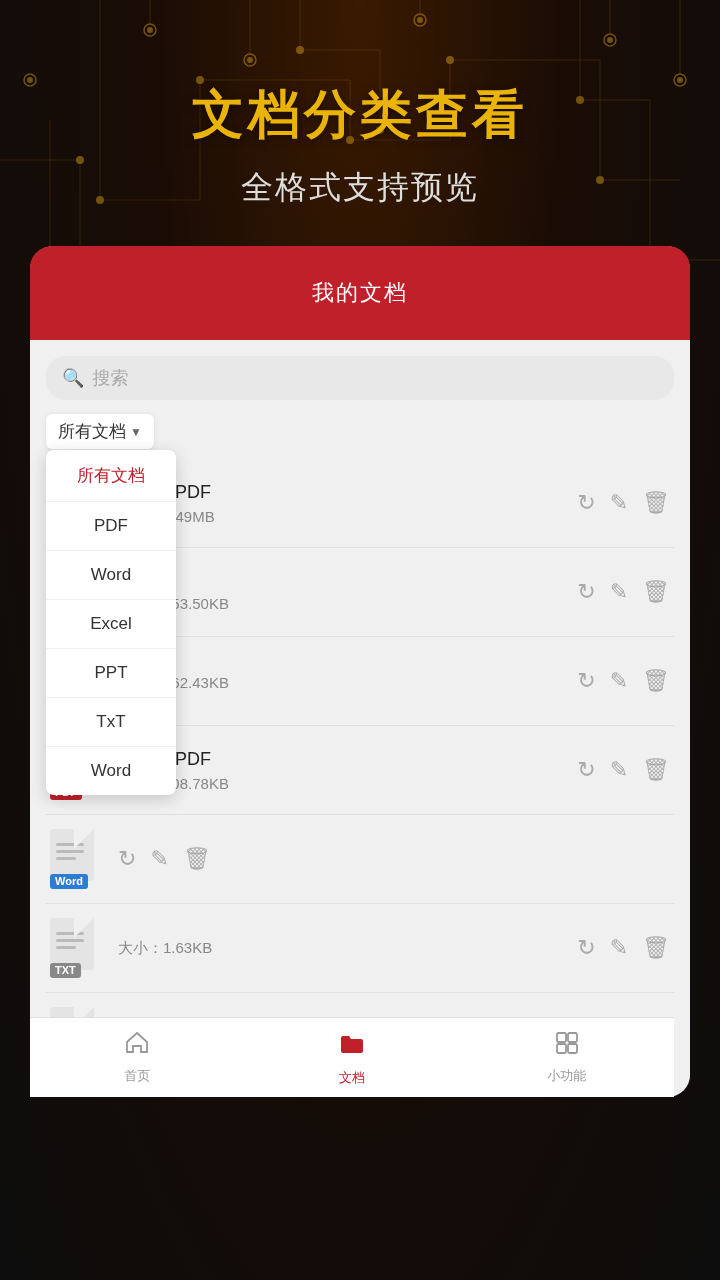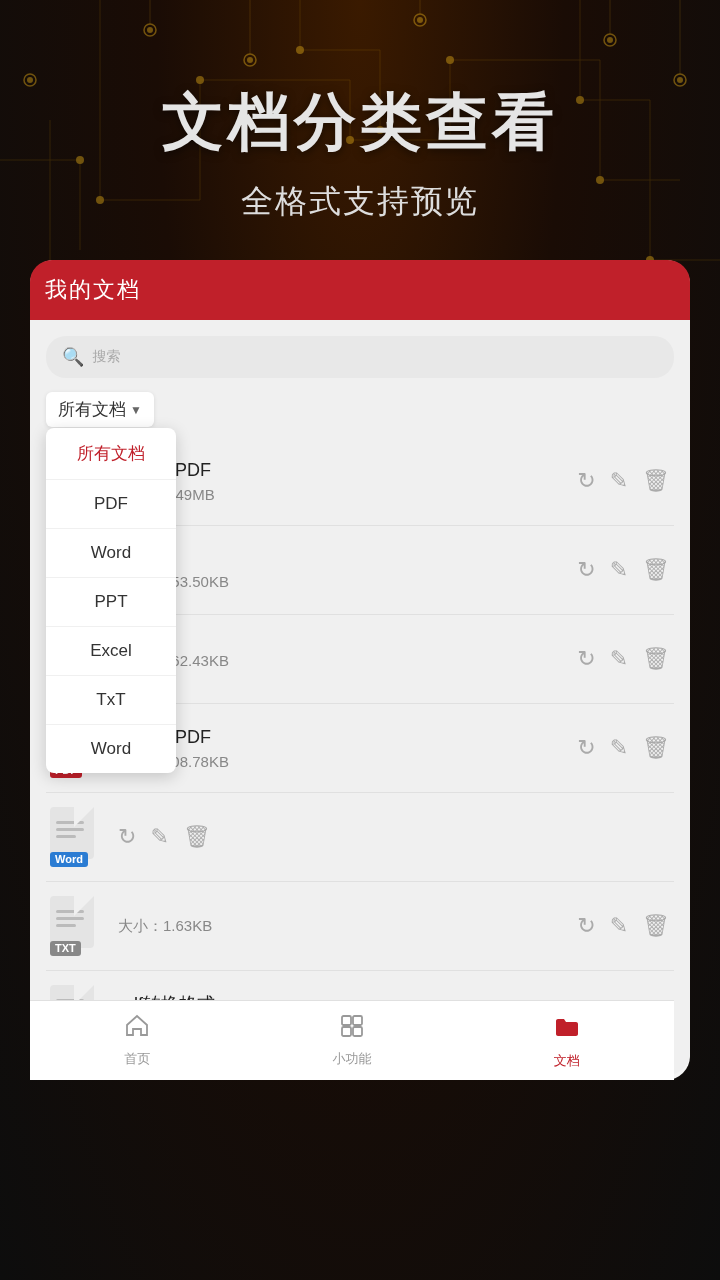--- a/index.html
+++ b/index.html
@@ -33,23 +33,23 @@
 
     
     .hero {
       position: relative;
       z-index: 2;
       text-align: center;
       padding-top: 80px;
     }
 
     .hero-title {
-      font-size: 62px;
+      font-size: 52px;
       font-weight: 700;
-      color: #e5e5e5;
+      color: #eab308;
       letter-spacing: 4px;
       text-shadow: 0 2px 8px rgba(0,0,0,0.5);
     }
 
     .hero-subtitle {
       font-size: 32px;
       color: #dddddd;
       margin-top: 16px;
       letter-spacing: 2px;
     }
@@ -61,21 +61,22 @@
       margin: 36px 30px 0 30px;
       background: #f5f5f5;
       border-radius: 24px;
       overflow: visible;
       min-height: 820px;
     }
 
     .card-header {
       background: #c0202a;
       border-radius: 22px 22px 0 0;
-      padding: 15px;
+      padding: 32px;
+      text-align: center;
     }
 
     .card-header-title {
       color: #fff;
       font-size: 22px;
       font-weight: 500;
       letter-spacing: 2px;
     }
 
     .card-body {
@@ -95,21 +96,21 @@
     }
 
     .search-icon-wrap {
       margin-right: 8px;
       color: #aaa;
       font-size: 18px;
     }
 
     .search-placeholder {
       color: #aaaaaa;
-      font-size: 14px;
+      font-size: 18px;
     }
 
     
     .filter-row {
       display: flex;
       align-items: flex-end;
       margin-bottom: 0;
       position: relative;
     }
 
@@ -381,22 +382,22 @@
     <div class="filter-row">
       <button class="filter-btn">
         <span>所有文档</span>
         <span class="arrow">▼</span>
       </button>
 
       <div class="dropdown-menu">
         <div class="dropdown-item active">所有文档</div>
         <div class="dropdown-item">PDF</div>
         <div class="dropdown-item">Word</div>
+        <div class="dropdown-item">Excel</div>
         <div class="dropdown-item">PPT</div>
-        <div class="dropdown-item">Excel</div>
         <div class="dropdown-item">TxT</div>
         <div class="dropdown-item">Word</div>
       </div>
     </div>
 
     <div class="doc-list">
 
       <div class="doc-item">
         <div class="doc-icon-wrap">
           <div class="doc-page">
@@ -548,34 +549,34 @@
   </div>
 
   <div class="bottom-nav">
     <div class="nav-item">
       <div class="nav-icon">
         <svg width="26" height="26" viewBox="0 0 26 26" fill="none" xmlns="http://www.w3.org/2000/svg">
           <path d="M3 12L13 3L23 12V22H17V16H9V22H3V12Z" stroke="#999" stroke-width="1.8" fill="none"></path>
         </svg>
       </div>
       <span class="nav-label">首页</span>
+    </div>
+    <div class="nav-item active">
+      <div class="nav-icon">
+        <svg width="28" height="28" viewBox="0 0 28 28" fill="none" xmlns="http://www.w3.org/2000/svg">
+          <path d="M3 8C3 6.9 3.9 6 5 6H11L13 9H23C24.1 9 25 9.9 25 11V21C25 22.1 24.1 23 23 23H5C3.9 23 3 22.1 3 21V8Z" fill="#c0202a"></path>
+        </svg>
+      </div>
+      <span class="nav-label">文档</span>
     </div>
     <div class="nav-item">
       <div class="nav-icon">
         <svg width="26" height="26" viewBox="0 0 26 26" fill="none" xmlns="http://www.w3.org/2000/svg">
           <rect x="3" y="3" width="9" height="9" rx="1.5" stroke="#999" stroke-width="1.8"></rect>
           <rect x="14" y="3" width="9" height="9" rx="1.5" stroke="#999" stroke-width="1.8"></rect>
           <rect x="3" y="14" width="9" height="9" rx="1.5" stroke="#999" stroke-width="1.8"></rect>
           <rect x="14" y="14" width="9" height="9" rx="1.5" stroke="#999" stroke-width="1.8"></rect>
         </svg>
       </div>
       <span class="nav-label">小功能</span>
     </div>
-    <div class="nav-item active">
-      <div class="nav-icon">
-        <svg width="28" height="28" viewBox="0 0 28 28" fill="none" xmlns="http://www.w3.org/2000/svg">
-          <path d="M3 8C3 6.9 3.9 6 5 6H11L13 9H23C24.1 9 25 9.9 25 11V21C25 22.1 24.1 23 23 23H5C3.9 23 3 22.1 3 21V8Z" fill="#c0202a"></path>
-        </svg>
-      </div>
-      <span class="nav-label">文档</span>
-    </div>
   </div>
 </div>
 
 </body></html>

